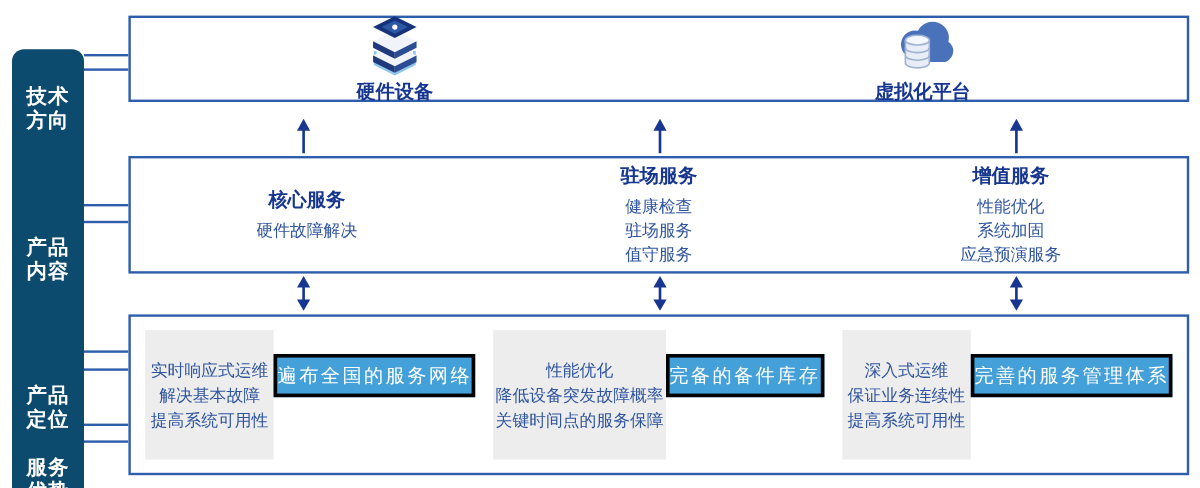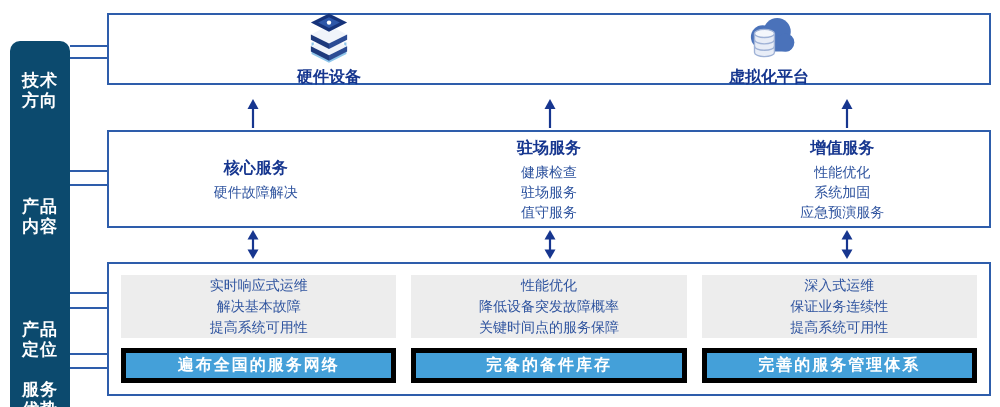--- a/index.html
+++ b/index.html
@@ -21,27 +21,27 @@
   .box-mid{top:130px;height:98px;display:flex;}
   .box-bottom{top:262px;height:134px;display:flex;gap:15px;padding:11px 12px;}
 
   .col{flex:1;display:flex;flex-direction:column;align-items:center;justify-content:center;}
 
   .top-label{font-size:16px;font-weight:bold;color:#16368f;margin-top:2px;}
 
   .svc-title{font-size:16px;font-weight:bold;color:#16368f;line-height:22px;margin-bottom:3px;}
   .svc-item{font-size:14px;color:#2f549f;line-height:20px;}
 
-  .pos-col{flex:1;display:flex;flex-direction:column;justify-content:space-between;}
+  .pos-col{flex:1;display:flex;flex-direction:row;justify-content:space-between;}
   .gray-box{flex:1;background:#ededed;display:flex;flex-direction:column;
             align-items:center;justify-content:center;}
   .gray-line{font-size:14px;color:#2f549f;line-height:21px;text-align:center;}
-  .blue-bar{margin-top:10px;height:30px;background:#44a0d9;border:5px solid #000000;
+  .blue-bar{margin-top:20px;height:30px;background:#44a0d9;border:3px solid #000000;
             display:flex;align-items:center;justify-content:center;
-            color:#fff;font-size:16px;font-weight:bold;letter-spacing:2px;}
+            color:#fff;font-size:16px;font-weight:normal;letter-spacing:2px;}
 
   .arrow{position:absolute;width:14px;height:29px;}
   .icon-wrap{width:64px;height:56px;display:flex;align-items:center;justify-content:center;}
 </style>
 </head>
 <body>
 
 <div class="canvas">
 
   <div class="sidebar">

